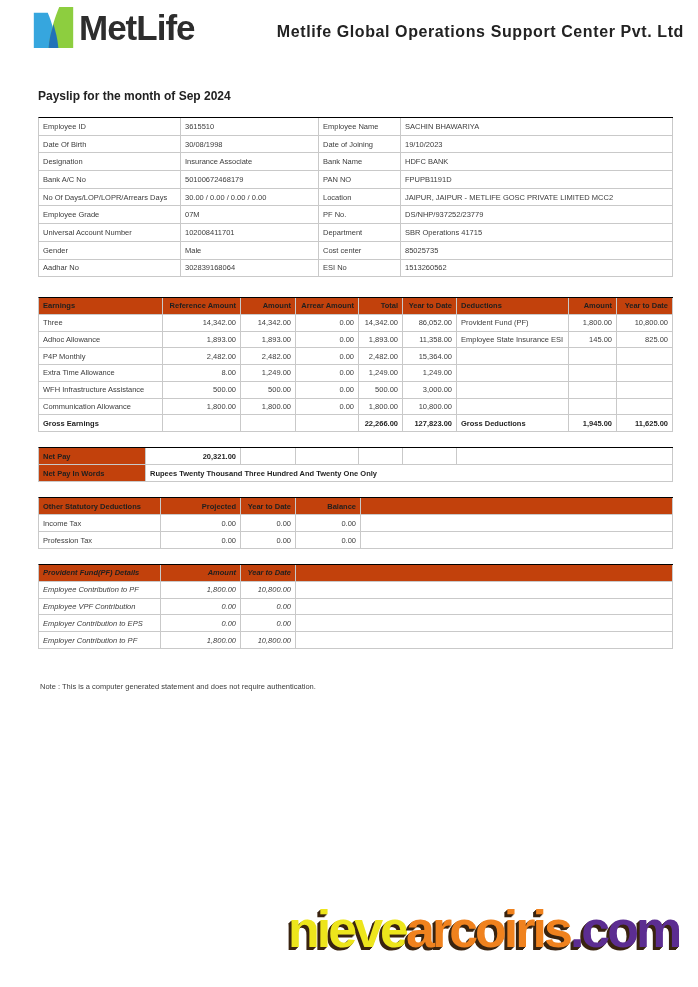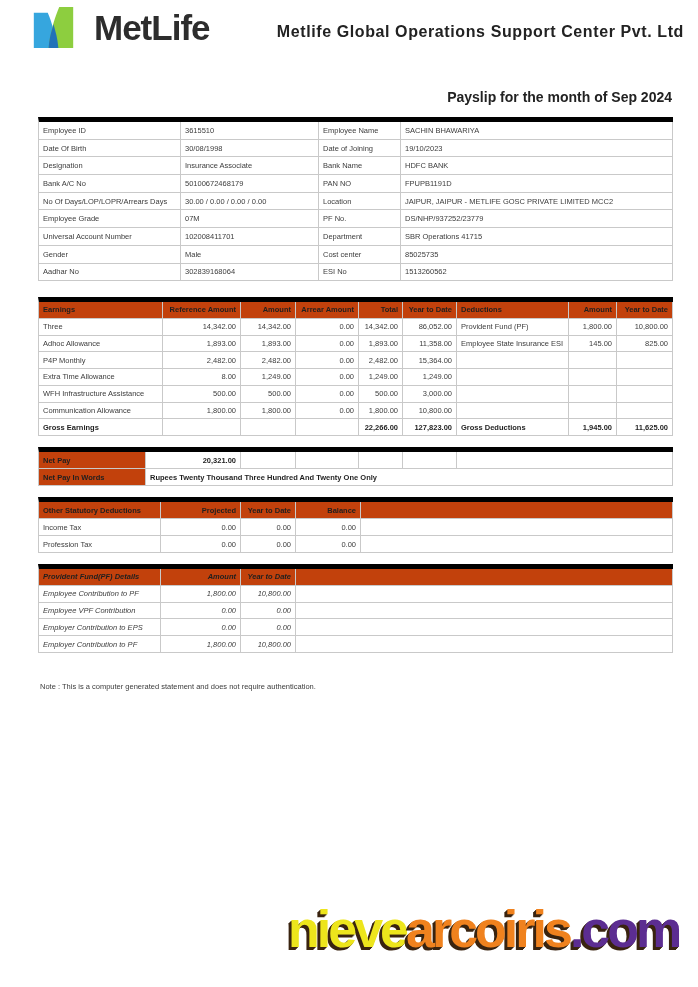--- a/index.html
+++ b/index.html
@@ -2,26 +2,26 @@
 <html><head>
 <meta charset="utf-8">
 <style>
   html,body { margin:0; padding:0; background:#ffffff; }
   .page { position:relative; width:698px; height:987px; background:#ffffff; overflow:hidden;
           font-family:"Liberation Sans", sans-serif; color:#3c3c3c; }
 
   
   .logo-wrap { position:absolute; left:33px; top:7px; display:flex; align-items:center; }
   .logo-svg { width:41px; height:41px; display:block; }
-  .wordmark { font-size:35px; font-weight:bold; letter-spacing:-1px; color:#2d2d2d; margin-left:20px; line-height:41px; }
+  .wordmark { font-size:35px; font-weight:bold; letter-spacing:-1px; color:#2d2d2d; margin-left:5px; line-height:41px; }
   .company { position:absolute; top:23px; right:14px; font-size:16px; font-weight:bold; letter-spacing:.6px; color:#222; }
-  .title { position:absolute; left:38px; top:89px; width:634px; text-align:right; font-size:14px; font-weight:bold; color:#222; }
-
-  
-  .tbl { position:absolute; left:38px; width:635px; border-top:5px solid #000000; border-left:1px solid #c9c9c9; box-sizing:border-box; }
+  .title { position:absolute; left:38px; top:89px; width:634px; text-align:left; font-size:12px; font-weight:bold; color:#222; }
+
+  
+  .tbl { position:absolute; left:38px; width:635px; border-top:1px solid #000000; border-left:1px solid #c9c9c9; box-sizing:border-box; }
   .row { display:flex; }
   .cell { box-sizing:border-box; border-right:1px solid #c9c9c9; border-bottom:1px solid #c9c9c9;
           font-size:7.5px; padding:0 4px; display:flex; align-items:center; white-space:nowrap; overflow:hidden; }
   .num { justify-content:flex-end; }
   .bold { font-weight:bold; color:#1f1f1f; }
   .hdr { background:#c2410c; font-weight:bold; color:#1f1f1f; }
   .r177 { height:17.7px; } .r167 { height:16.75px; } .r17 { height:17px; } .r168 { height:16.8px;font-style:italic; }
 
   
   .ec1{width:142px}.ec2{width:138px}.ec3{width:82px}.ec4{width:272px}

